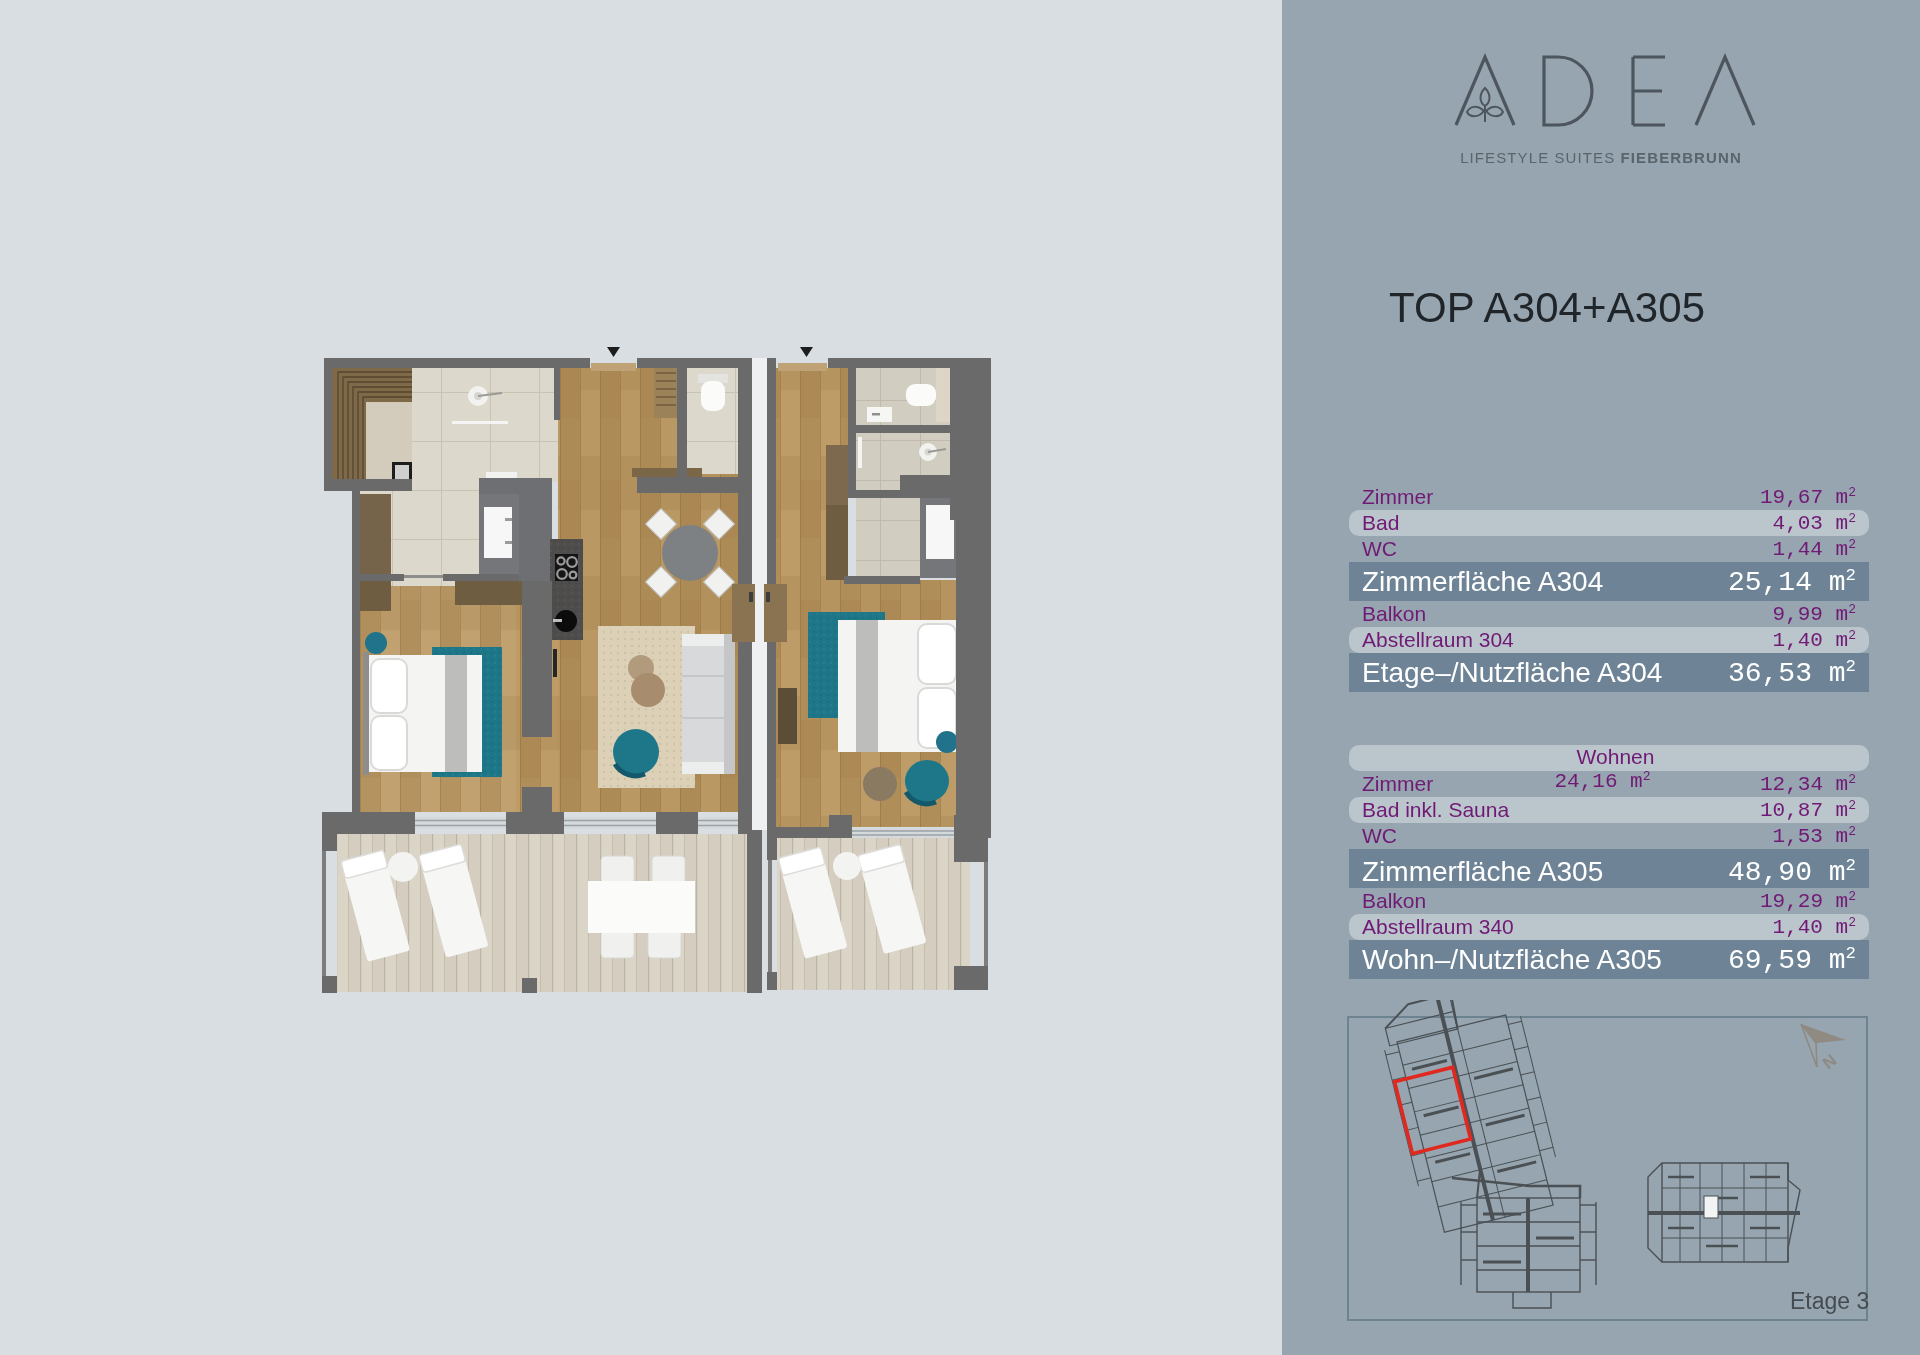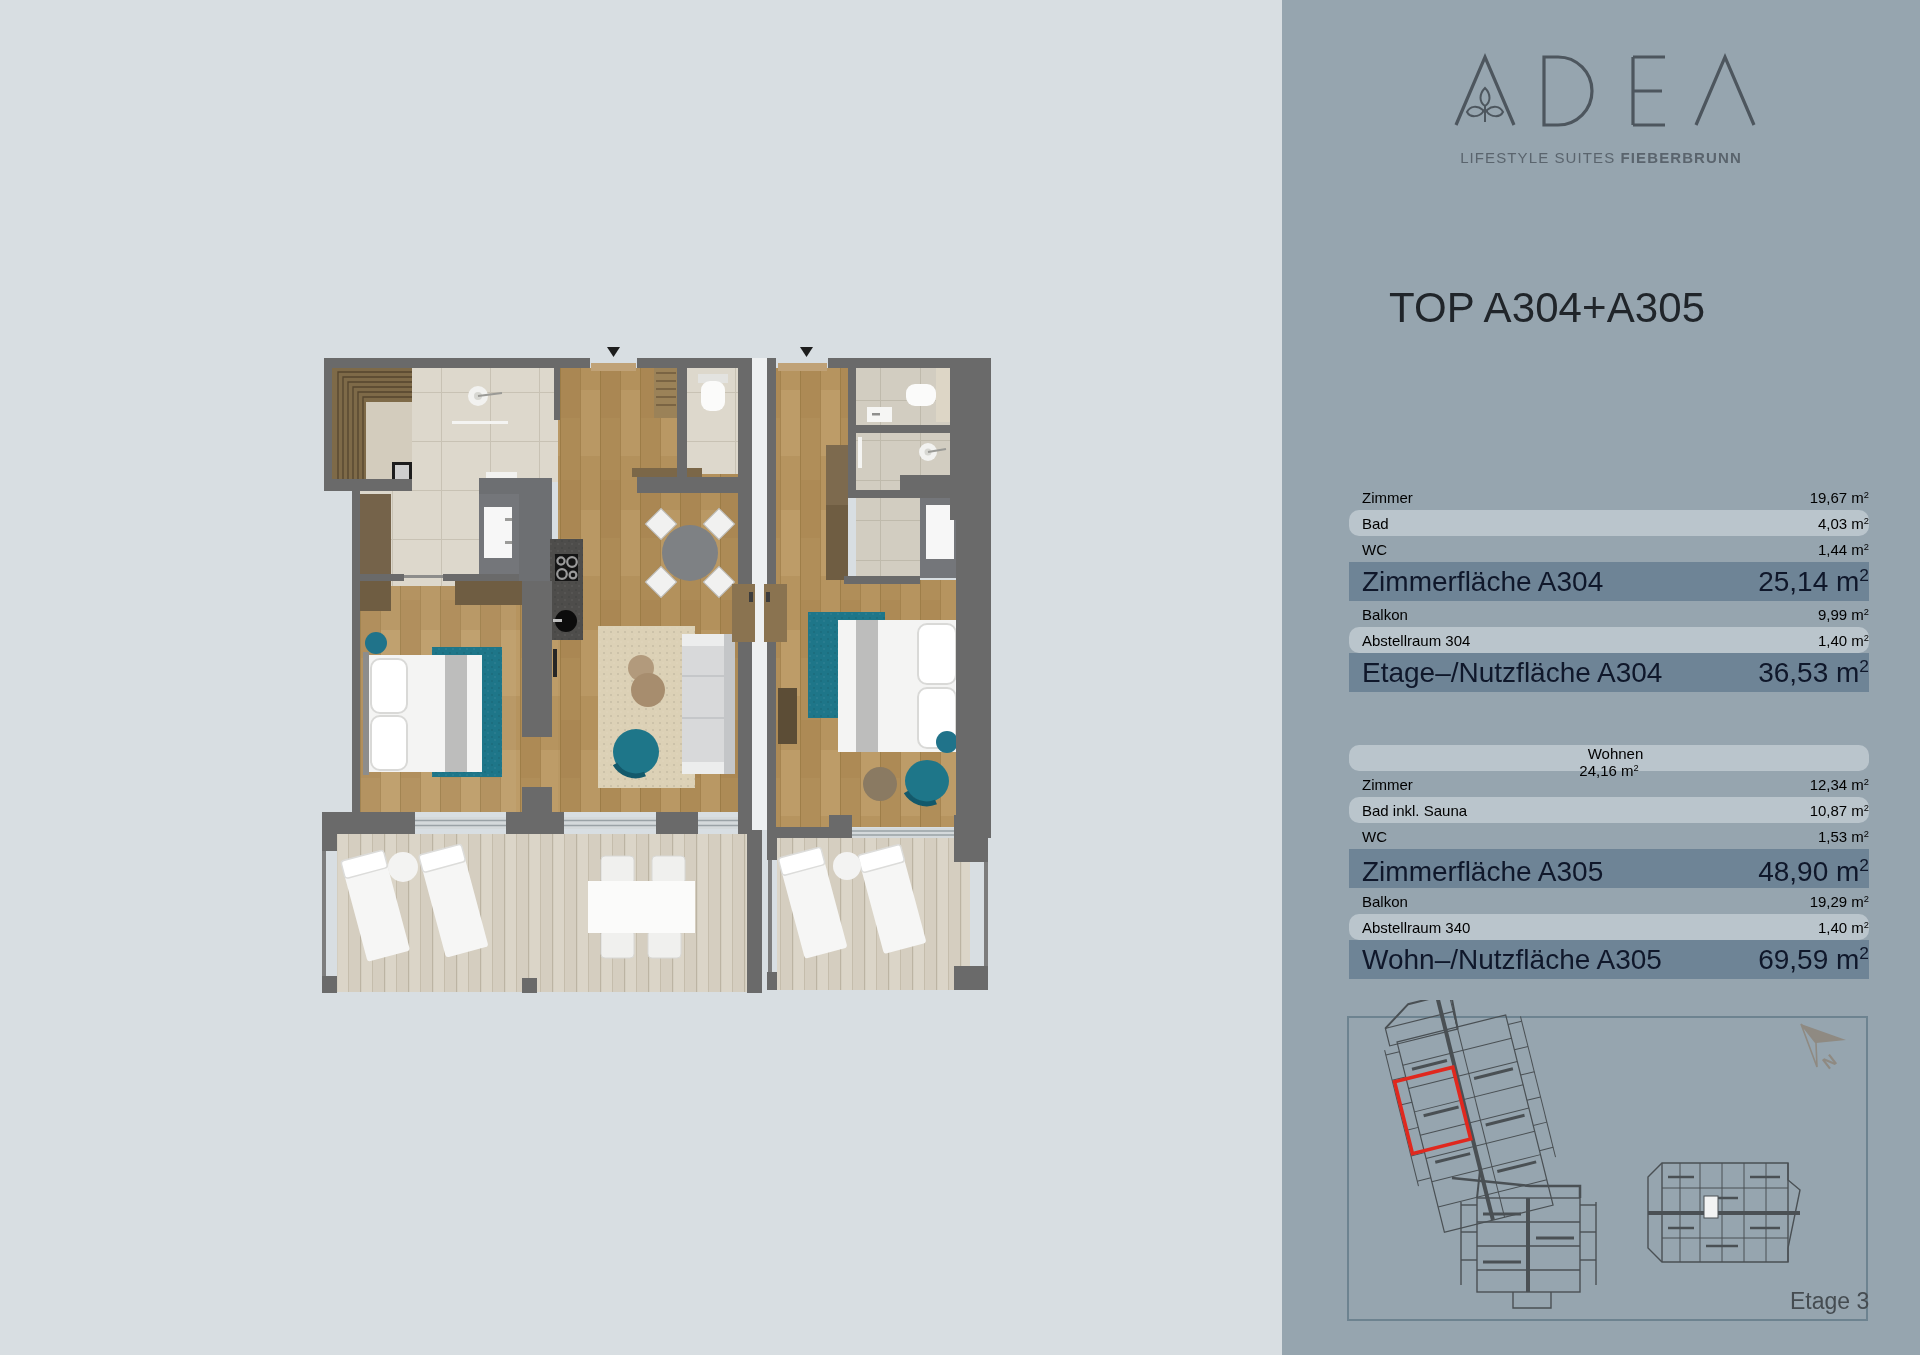--- a/index.html
+++ b/index.html
@@ -4,25 +4,25 @@
 <style>
   html,body{margin:0;padding:0;}
   body{width:1920px;height:1355px;position:relative;overflow:hidden;
        background:#d8dee2;font-family:"Liberation Sans",sans-serif;}
   .abs{position:absolute;}
   
   #sidebar{left:1282px;top:0;width:638px;height:1355px;background:#96a5af;}
   
   .row{position:absolute;left:67px;width:520px;height:26px;display:flex;
        justify-content:space-between;align-items:center;
-       font-size:15px;color:#000000;padding:0;}
+       font-size:21px;color:#701a75;padding:0;}
   .row .lab{margin-left:13px;}
-  .row .val{}
+  .row .val{margin-right:13px;font-family:Liberation Mono, monospace;}
   .row.lite{background:#bac5cc;border-radius:10px;}
-  .row.dark{background:#6e8496;height:39px;font-size:28px;color:#0f172a;}
+  .row.dark{background:#6e8496;height:39px;font-size:28px;color:#ffffff;}
   sup.u{font-size:0.62em;vertical-align:0.55em;letter-spacing:0;}
 </style>
 </head>
 <body>
 
 <svg class="abs" style="left:300px;top:340px;" width="710" height="670" viewBox="300 340 710 670">
   <defs>
     <pattern id="wood" width="40" height="120" patternUnits="userSpaceOnUse">
       <rect width="40" height="120" fill="#b6945f"></rect>
       <rect x="0" width="20" height="58" fill="#ad8a55"></rect>

